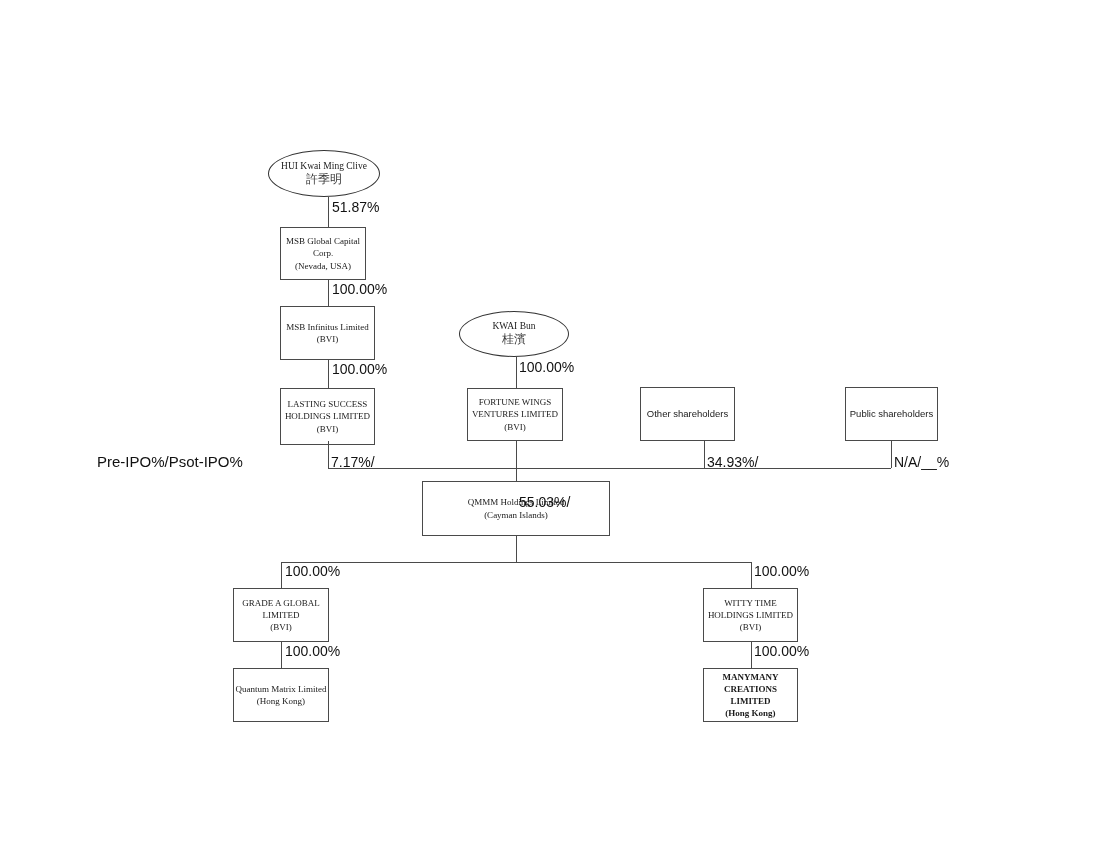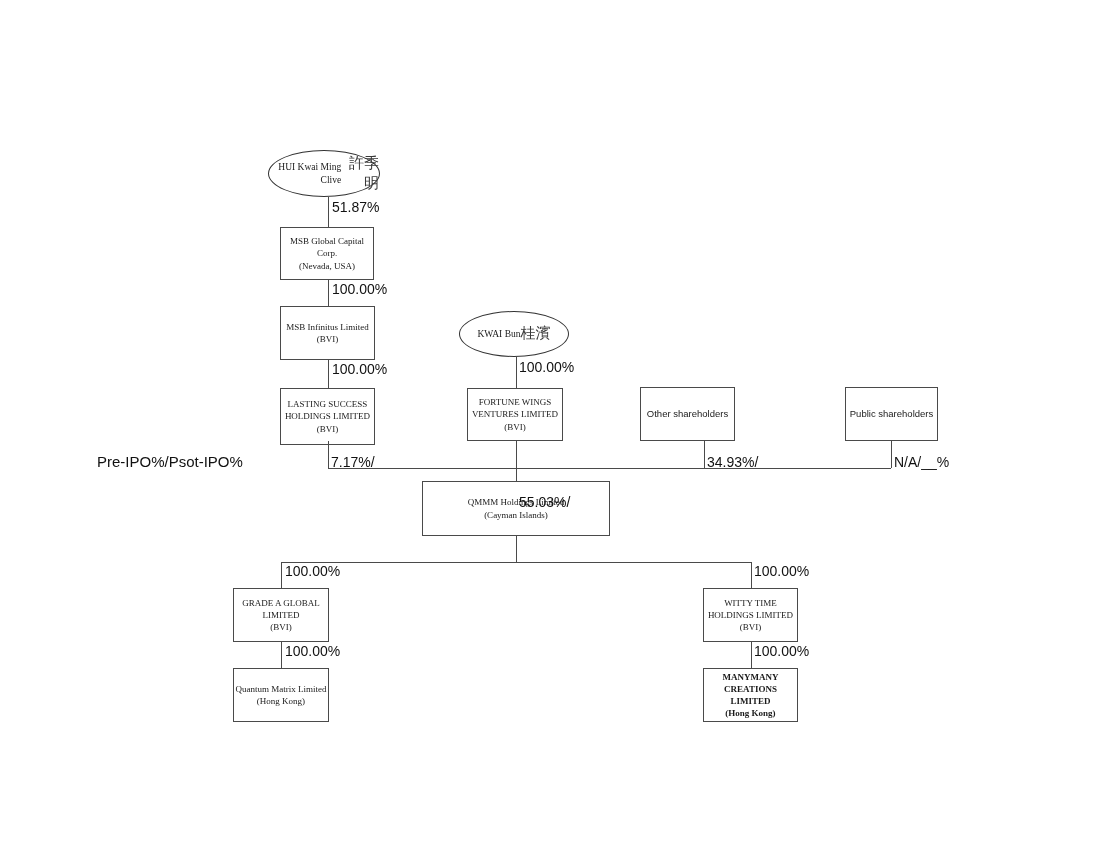--- a/index.html
+++ b/index.html
@@ -31,28 +31,28 @@
   .box .txt.sans {
     font-family: "Liberation Sans", sans-serif;
     font-size: 9.5px;
   }
   .ellipse {
     position: absolute;
     border: 1px solid #333333;
     border-radius: 50%;
     background: #ffffff;
     display: flex;
-    flex-direction: row;
+    flex-direction: column;
     align-items: center;
     justify-content: center;
-    text-align: right;
+    text-align: center;
     box-sizing: border-box;
   }
   .ellipse .nm { font-size: 9.5px; line-height: 1.3; }
-  .ellipse .cn { font-size: 15px; line-height: 1.3; color: #3a3a3a; }
+  .ellipse .cn { font-size: 12px; line-height: 1.3; color: #3a3a3a; }
   .vline { position: absolute; width: 1px; background: #4a4a4a; }
   .hline { position: absolute; height: 1px; background: #4a4a4a; }
   .pct {
     position: absolute;
     font-family: "Liberation Sans", sans-serif;
     font-size: 14px;
     line-height: 1.1;
     white-space: nowrap;
     color: #111111;
   }
@@ -72,21 +72,21 @@
   <div class="ellipse" style="left:268px; top:150px; width:112px; height:47px;">
     <span class="nm">HUI Kwai Ming Clive</span>
     <span class="cn">許季明</span>
   </div>
 
   <div class="ellipse" style="left:459px; top:311px; width:110px; height:46px;">
     <span class="nm">KWAI Bun</span>
     <span class="cn">桂濱</span>
   </div>
 
-  <div class="box" style="left:280px; top:227px; width:94px; height:53px;">
+  <div class="box" style="left:280px; top:227px; width:86px; height:53px;">
     <span class="txt">MSB Global Capital
 Corp.
 (Nevada, USA)</span>
   </div>
 
   <div class="box" style="left:280px; top:306px; width:95px; height:54px;">
     <span class="txt">MSB Infinitus Limited
 (BVI)</span>
   </div>
 

